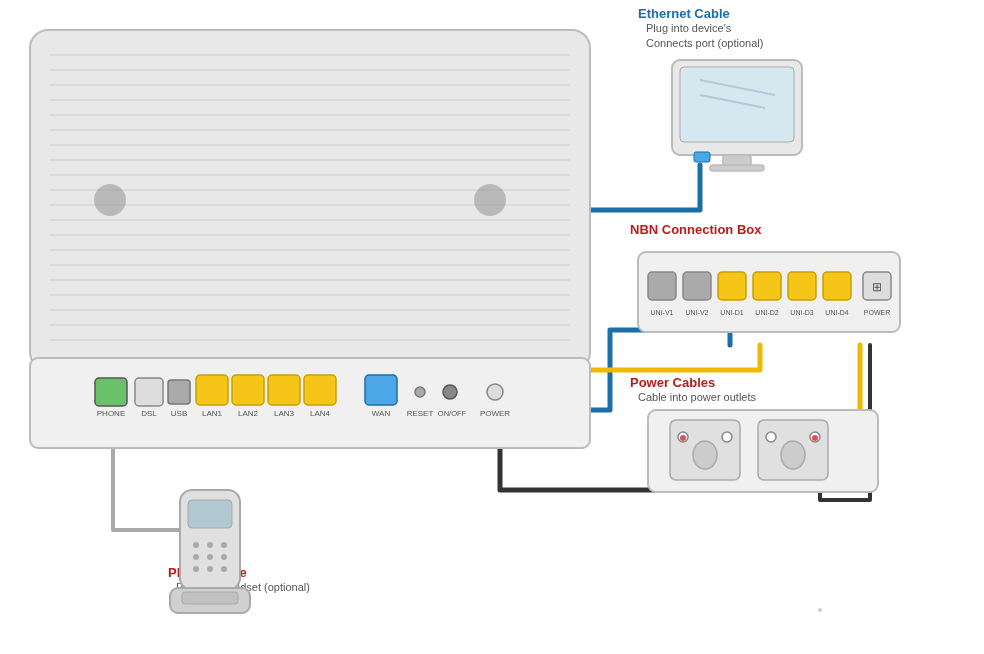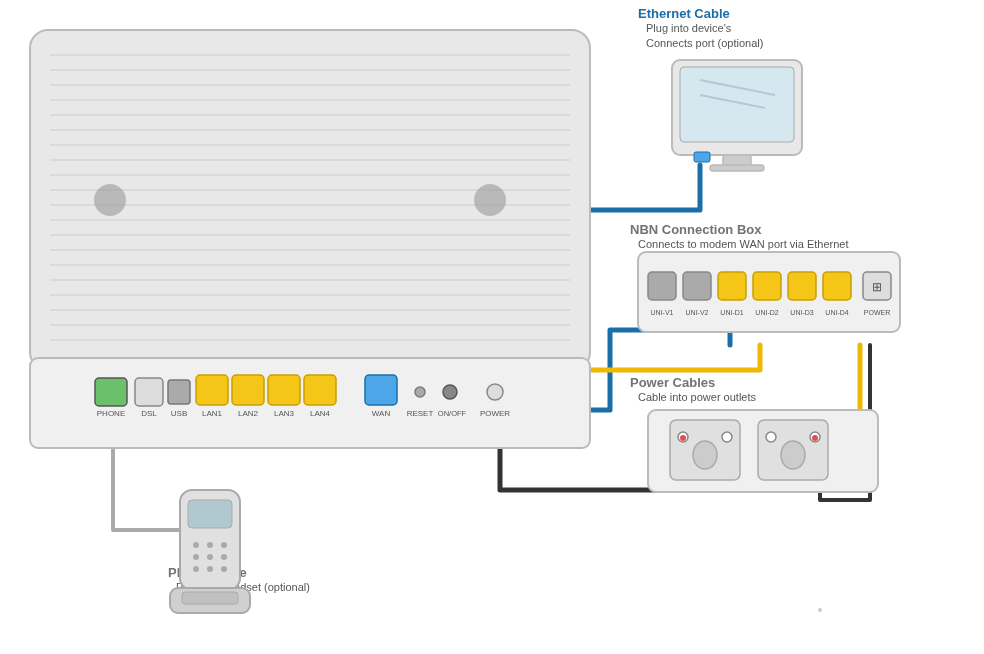--- a/index.html
+++ b/index.html
@@ -18,21 +18,21 @@
     }
     svg#main-svg {
       position: absolute;
       top: 0; left: 0;
       width: 984px;
       height: 654px;
     }
     .label-title {
       font-size: 13px;
       font-weight: bold;
-      color: #737373;
+      color: #b91c1c;
     }
     .label-body {
       font-size: 11px;
       color: #555;
       line-height: 1.4;
       padding-left: 8px;
     }
     .label-blue-title {
       font-size: 13px;
       font-weight: bold;
@@ -60,21 +60,20 @@
 <div id="diagram">
 
   <div id="ann-ethernet" class="annotation">
     <div class="label-blue-title">Ethernet Cable</div>
     <div class="label-body">Plug into device's</div>
     <div class="label-body">Connects port (optional)</div>
   </div>
 
   <div id="ann-nbn" class="annotation">
     <div class="label-title">NBN Connection Box</div>
-    <div class="label-body">Connects to modem WAN port via Ethernet</div>
   </div>
 
   <div id="ann-power" class="annotation">
     <div class="label-title">Power Cables</div>
     <div class="label-body">Cable into power outlets</div>
   </div>
 
   <div id="ann-phone" class="annotation">
     <div class="label-title">Phone Cable</div>
     <div class="label-body">Plug into handset (optional)</div>

